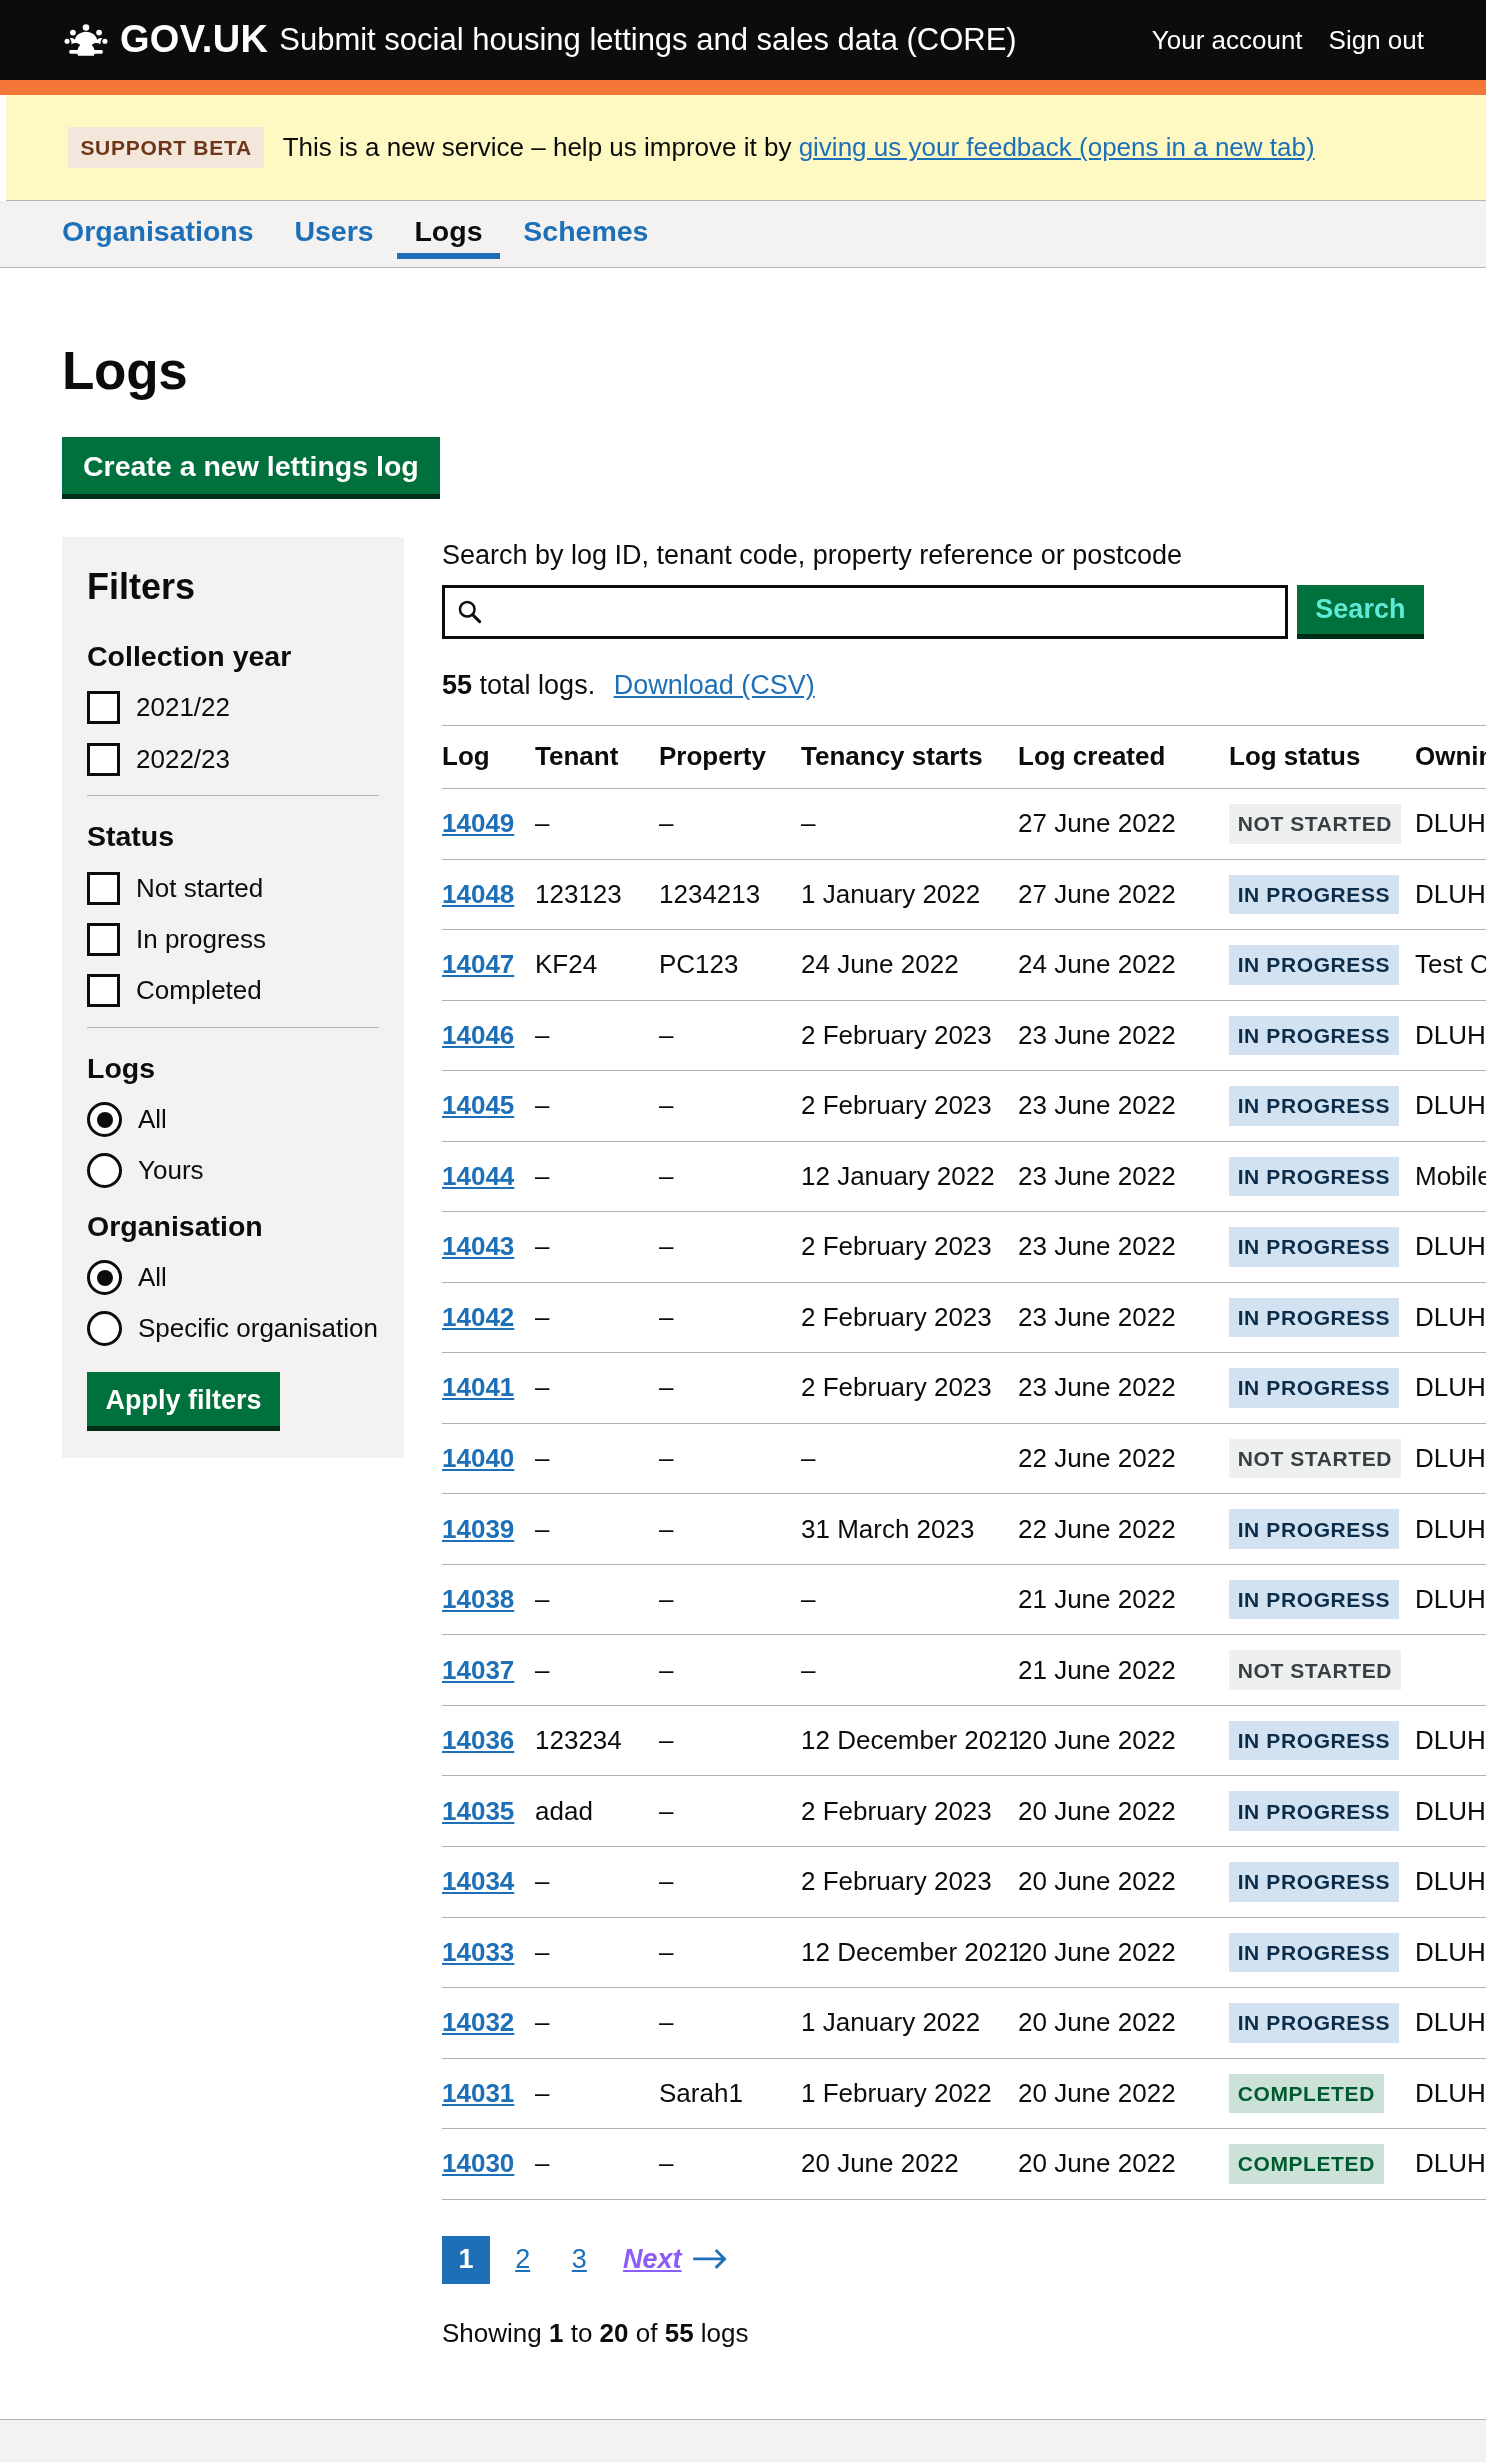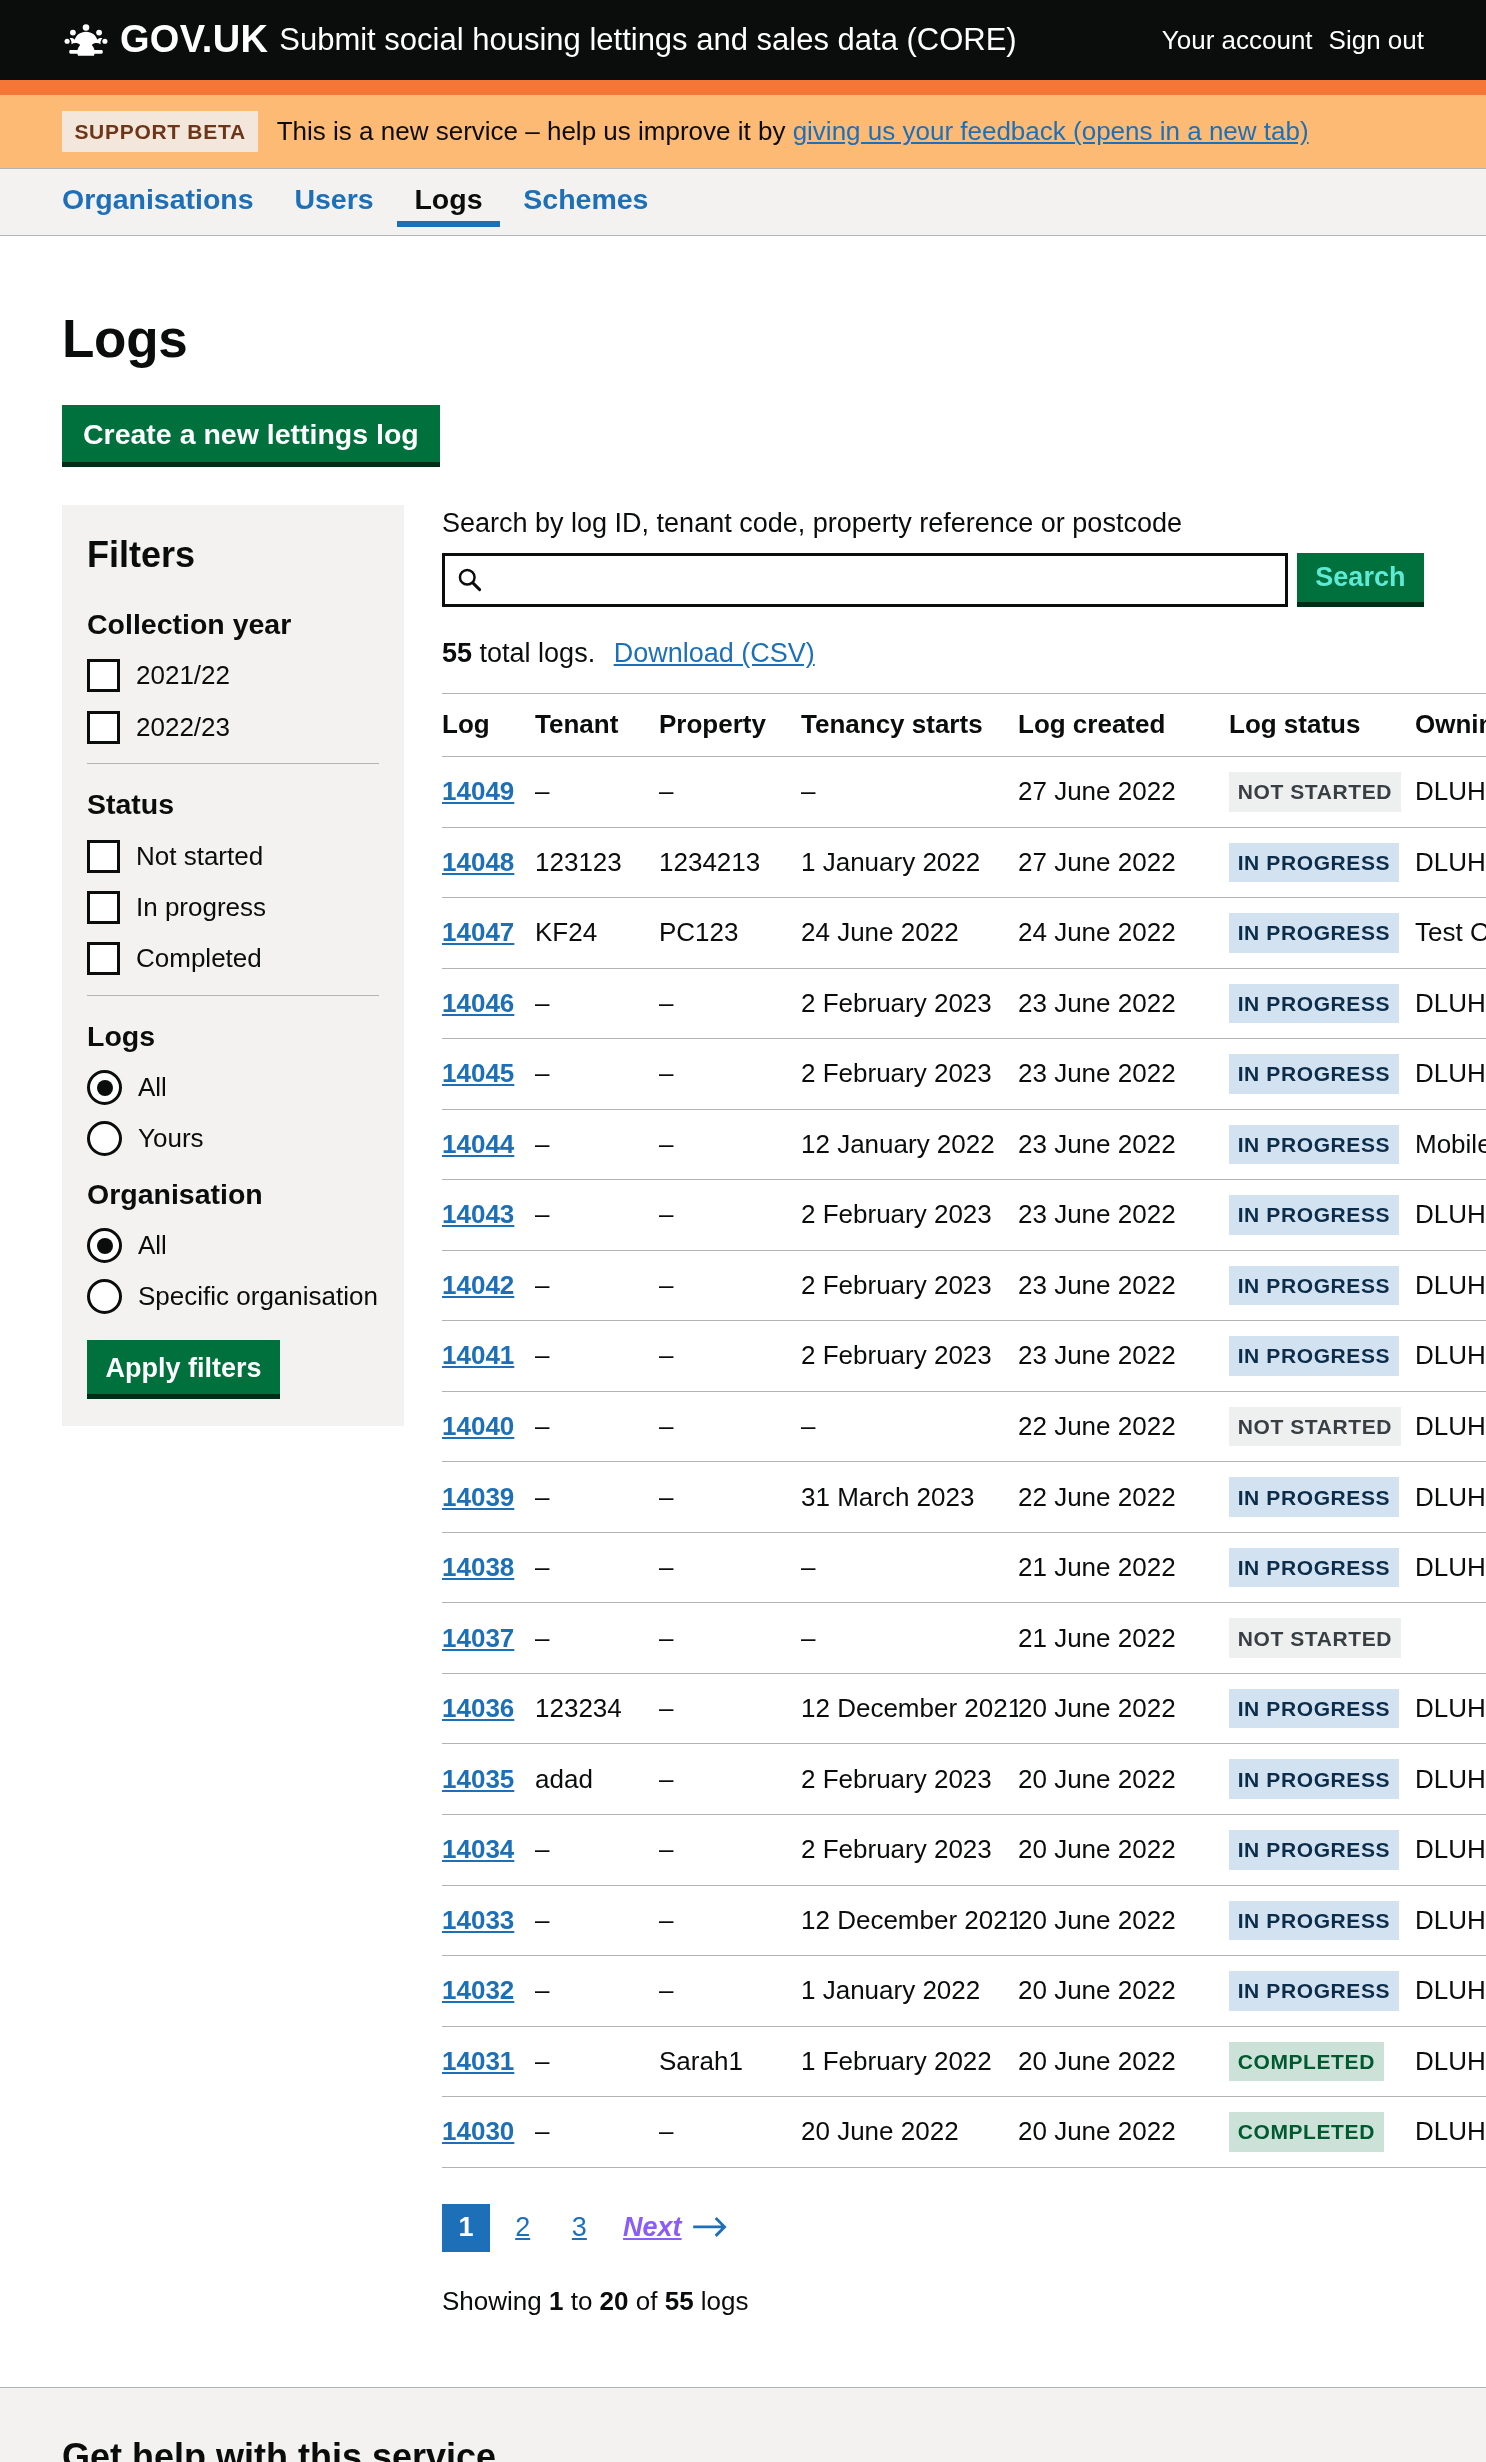--- a/index.html
+++ b/index.html
@@ -31,34 +31,35 @@
     letter-spacing: 0.3px;
     text-decoration: none;
     border-bottom: 2.5px solid transparent;
   }
   .service-name {
     color: #ffffff;
     font-size: 31px;
     margin-left: 11px;
     text-decoration: none;
   }
-  .header-right { display: flex; align-items: center; gap: 16px; flex: none; }
+  .header-right { display: flex; align-items: center; gap: 26px; flex: none; }
   .header-right a {
     color: #ffffff;
     font-size: 26px;
     text-decoration: none;
   }
 
   
   .phase-banner {
     border-bottom: 1.9px solid #b1b4b6;
-    padding: 16px 62px;
+    padding: 32px 62px;
     display: flex;
     align-items: center;
-    background: #fdba74;
+    background: #fef9c3;
+    margin-left: 6px;
   }
   .phase-tag {
     background: #f3e7dc;
     color: #6e3619;
     font-size: 21px;
     font-weight: bold;
     letter-spacing: 0.7px;
     padding: 6.2px 12.4px;
     margin-right: 18.6px;
     text-transform: uppercase;

